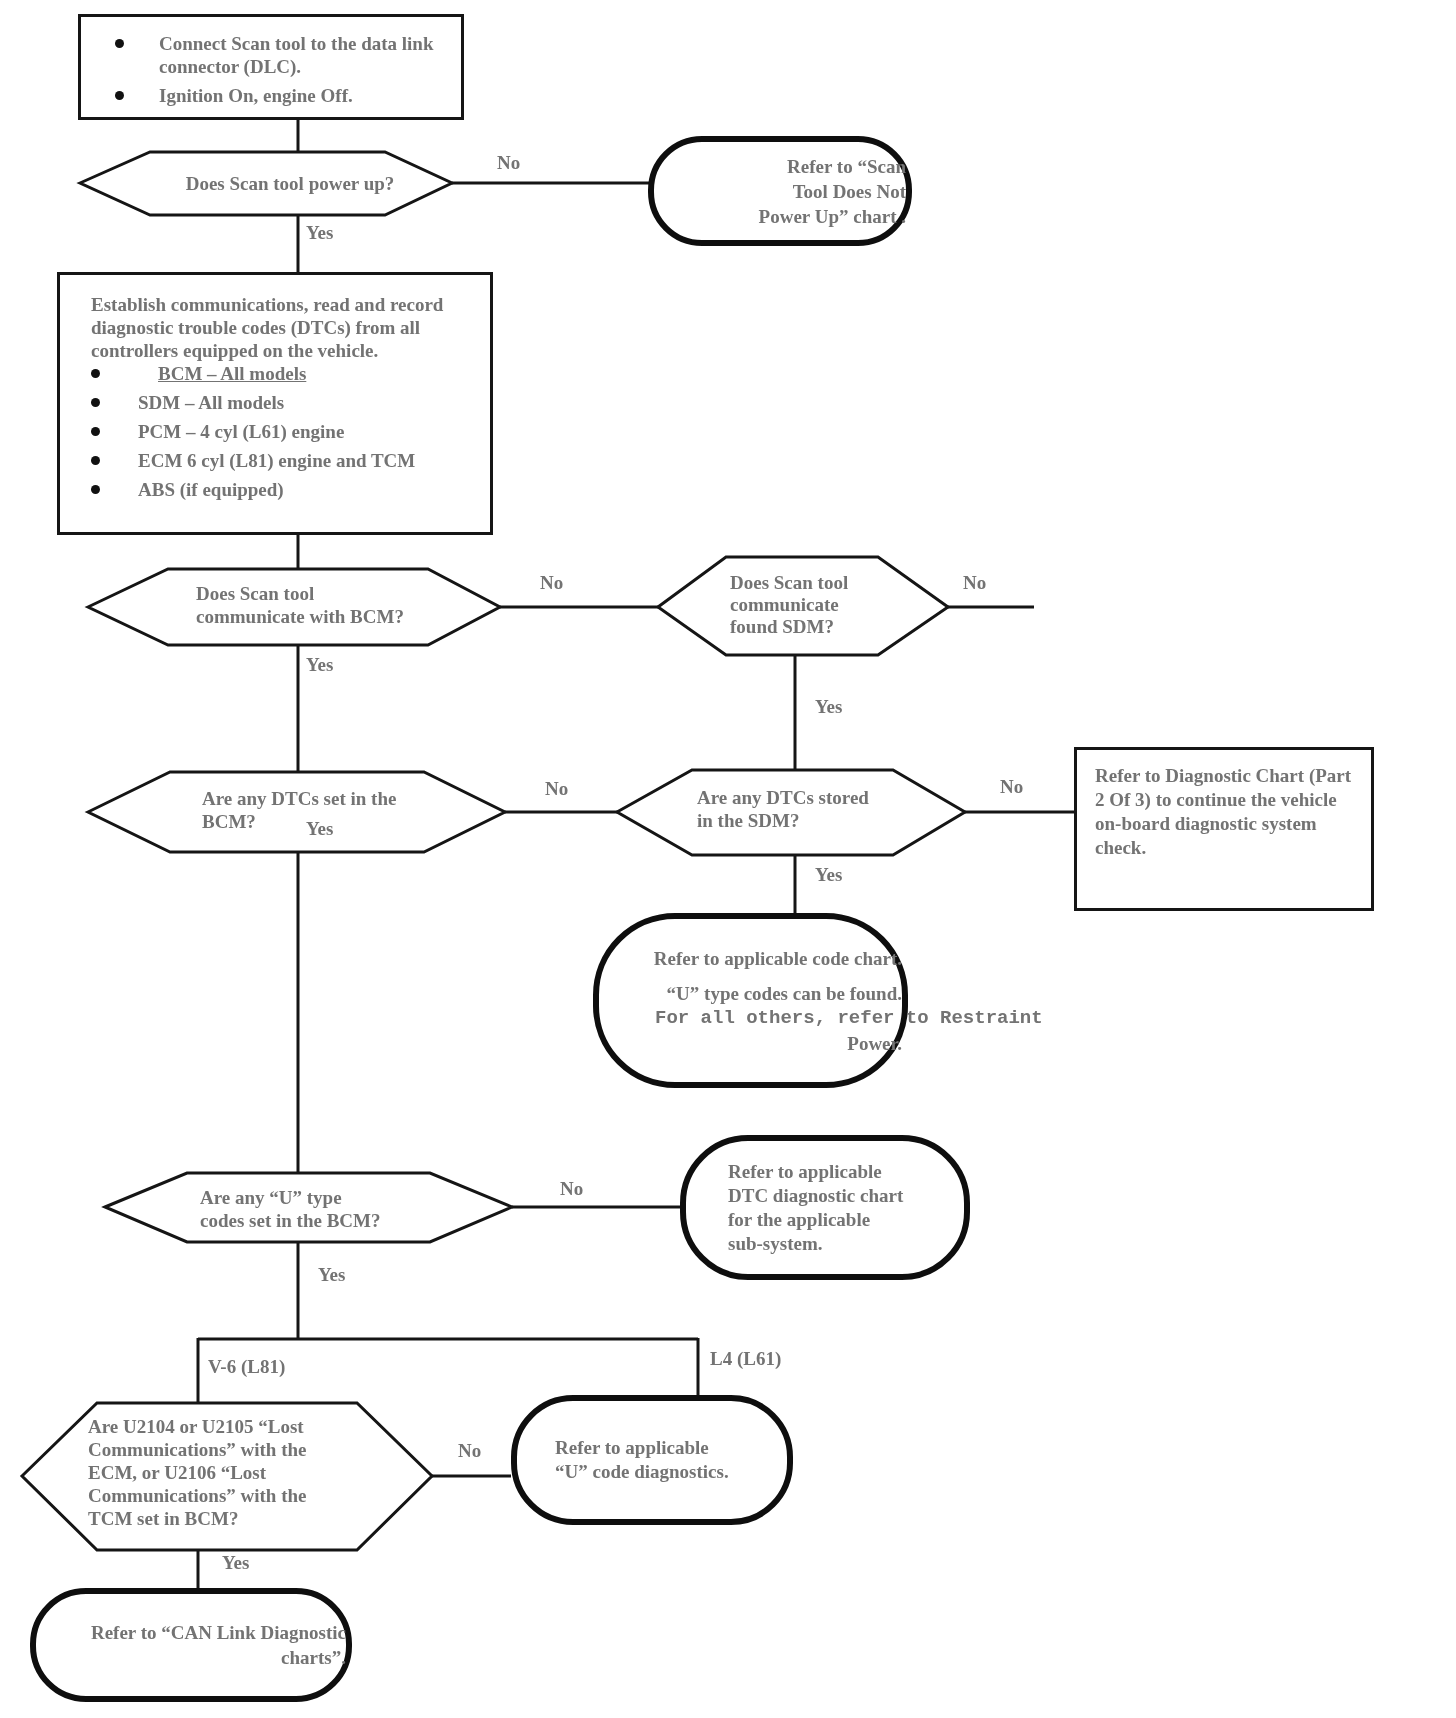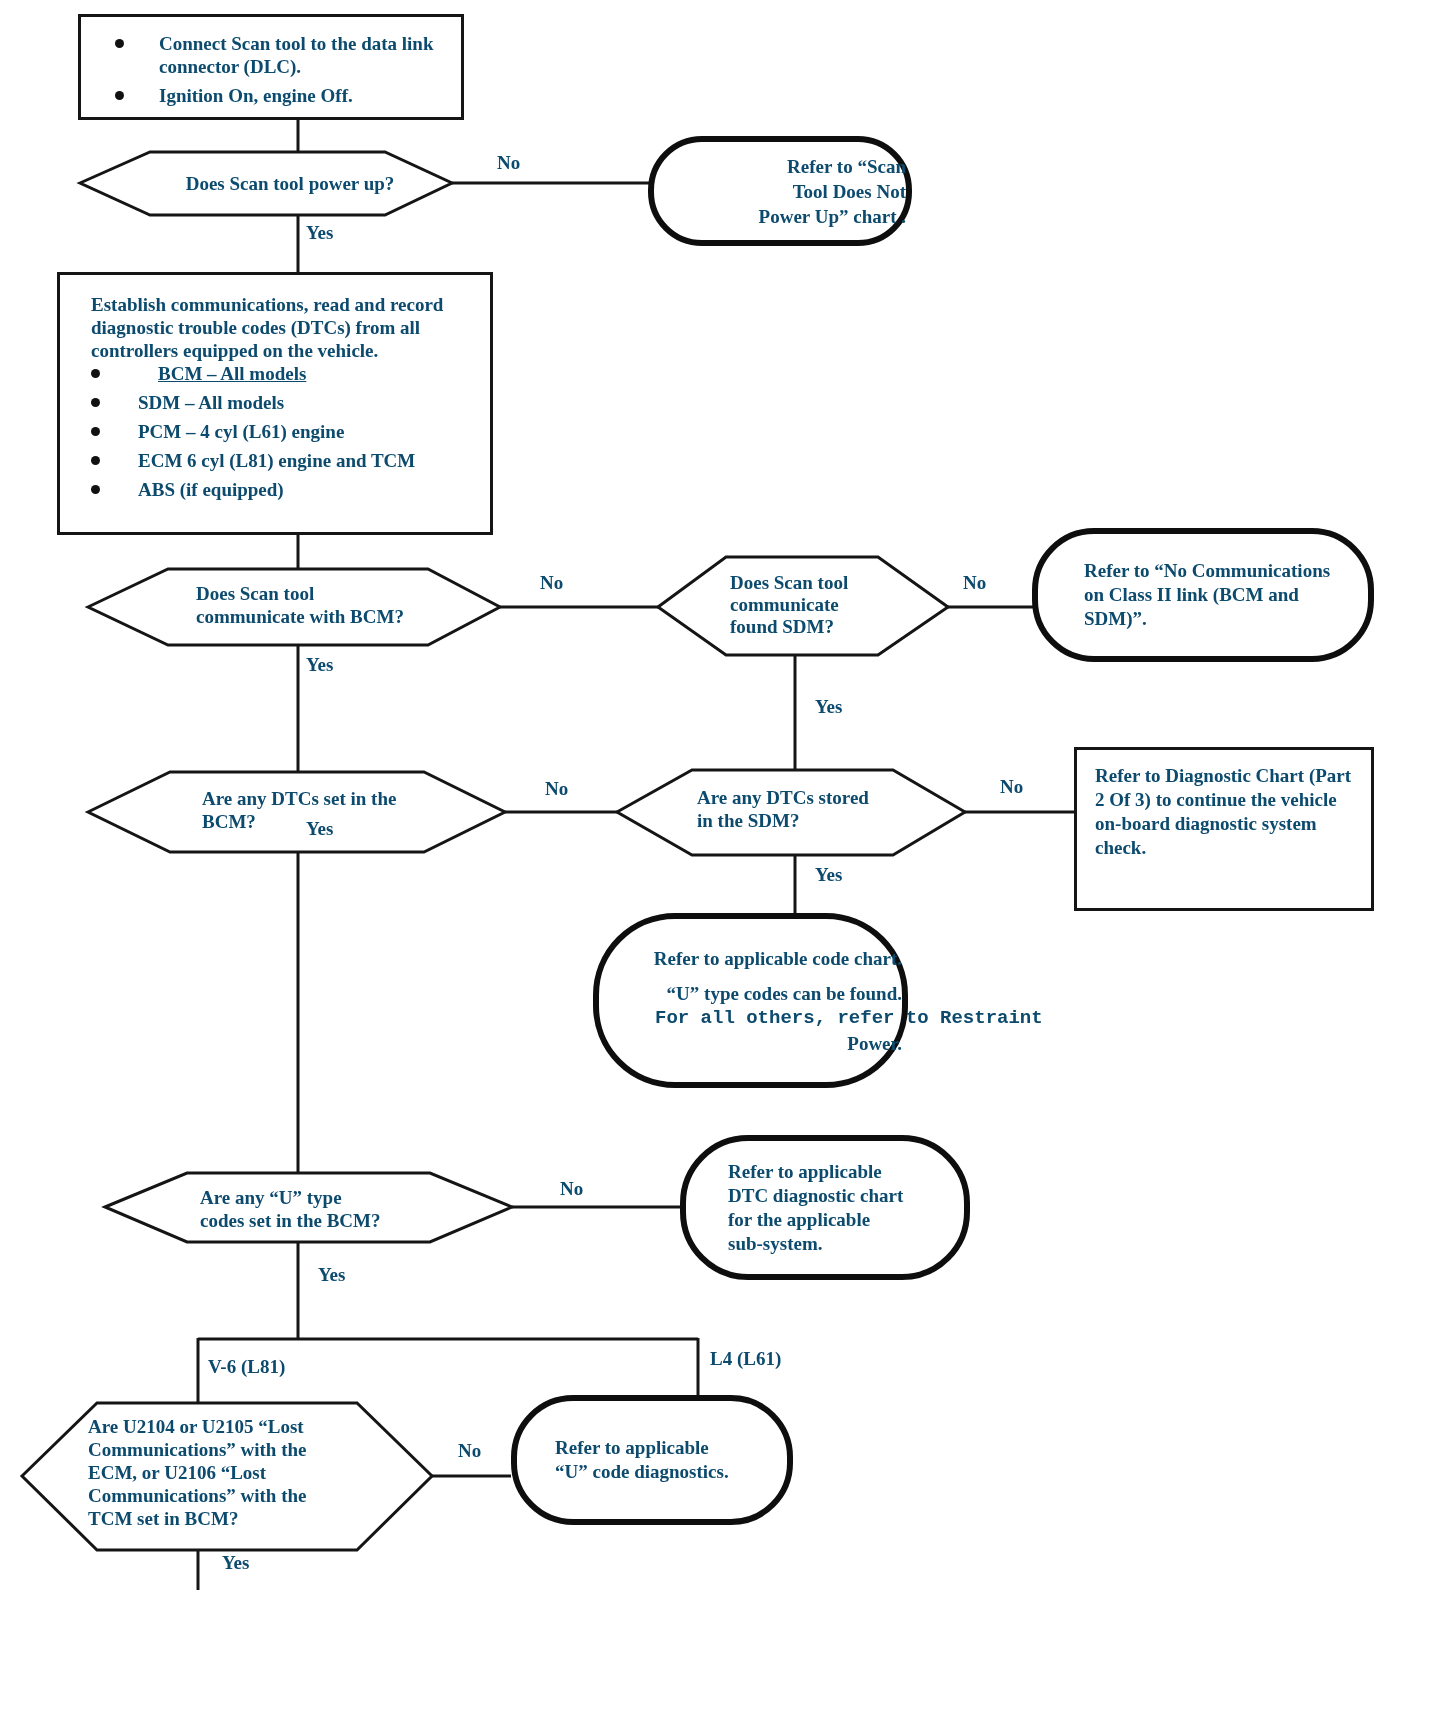--- a/index.html
+++ b/index.html
@@ -1,17 +1,17 @@
 <!DOCTYPE html>
 <html><head>
 <meta charset="utf-8">
 <style>
   html,body{margin:0;padding:0;background:#fff;}
   .stage{position:relative;width:1456px;height:1718px;background:#fff;
-         font-family:"Liberation Serif",serif;color:#0c4a6e;overflow:hidden;}
+         font-family:"Liberation Serif",serif;color:#737373;overflow:hidden;}
   svg.layer{position:absolute;left:0;top:0;}
   .rect{position:absolute;border:3px solid #151515;background:#fff;box-sizing:border-box;}
   .stadium{position:absolute;border:6px solid #0e0e0e;background:#fff;box-sizing:border-box;
            display:flex;flex-direction:column;justify-content:center;}
   .txt{font-weight:bold;font-size:19px;line-height:23px;}
   .line{white-space:nowrap;font-weight:bold;font-size:19px;line-height:23px;}
   .lh25 .line{line-height:25px;text-align:right;}
   .lh24 .line{line-height:24px;}
   .lbl{position:absolute;font-weight:bold;font-size:19px;white-space:nowrap;}
   .bullet-row{display:flex;align-items:flex-start;margin-bottom:6px;}
@@ -112,25 +112,20 @@
   <div class="lbl" style="left:306px;top:654px;">Yes</div>
 
   <div class="hexTxt" style="left:730px;top:572px;line-height:22px;">
     <div class="line" style="line-height:22px;">Does Scan tool</div>
     <div class="line" style="line-height:22px;">communicate</div>
     <div class="line" style="line-height:22px;">found SDM?</div>
   </div>
   <div class="lbl" style="left:963px;top:572px;">No</div>
   <div class="lbl" style="left:815px;top:696px;">Yes</div>
 
-  <div class="stadium lh24" style="left:1032px;top:528px;width:342px;height:134px;border-radius:62px;padding-left:46px;">
-    <div class="line">Refer to “No Communications</div>
-    <div class="line">on Class II link (BCM and</div>
-    <div class="line">SDM)”.</div>
-  </div>
 
   <div class="hexTxt" style="left:202px;top:787px;">
     <div class="line">Are any DTCs set in the</div>
     <div class="line">BCM?</div>
   </div>
   <div class="lbl" style="left:545px;top:778px;">No</div>
   <div class="lbl" style="left:306px;top:818px;">Yes</div>
 
   <div class="hexTxt" style="left:697px;top:786px;">
     <div class="line">Are any DTCs stored</div>
@@ -176,14 +171,18 @@
     <div class="line">TCM set in BCM?</div>
   </div>
   <div class="lbl" style="left:458px;top:1440px;">No</div>
   <div class="lbl" style="left:222px;top:1552px;">Yes</div>
 
   <div class="stadium lh24" style="left:511px;top:1395px;width:282px;height:130px;border-radius:62px;padding-left:38px;">
     <div class="line">Refer to applicable</div>
     <div class="line">“U” code diagnostics.</div>
   </div>
 
+  <div class="stadium lh25" style="left:30px;top:1588px;width:322px;height:114px;border-radius:56px;padding-left:44px;">
+    <div class="line">Refer to “CAN Link Diagnostic</div>
+    <div class="line">charts”.</div>
+  </div>
 
 </div>
 
 </body></html>

